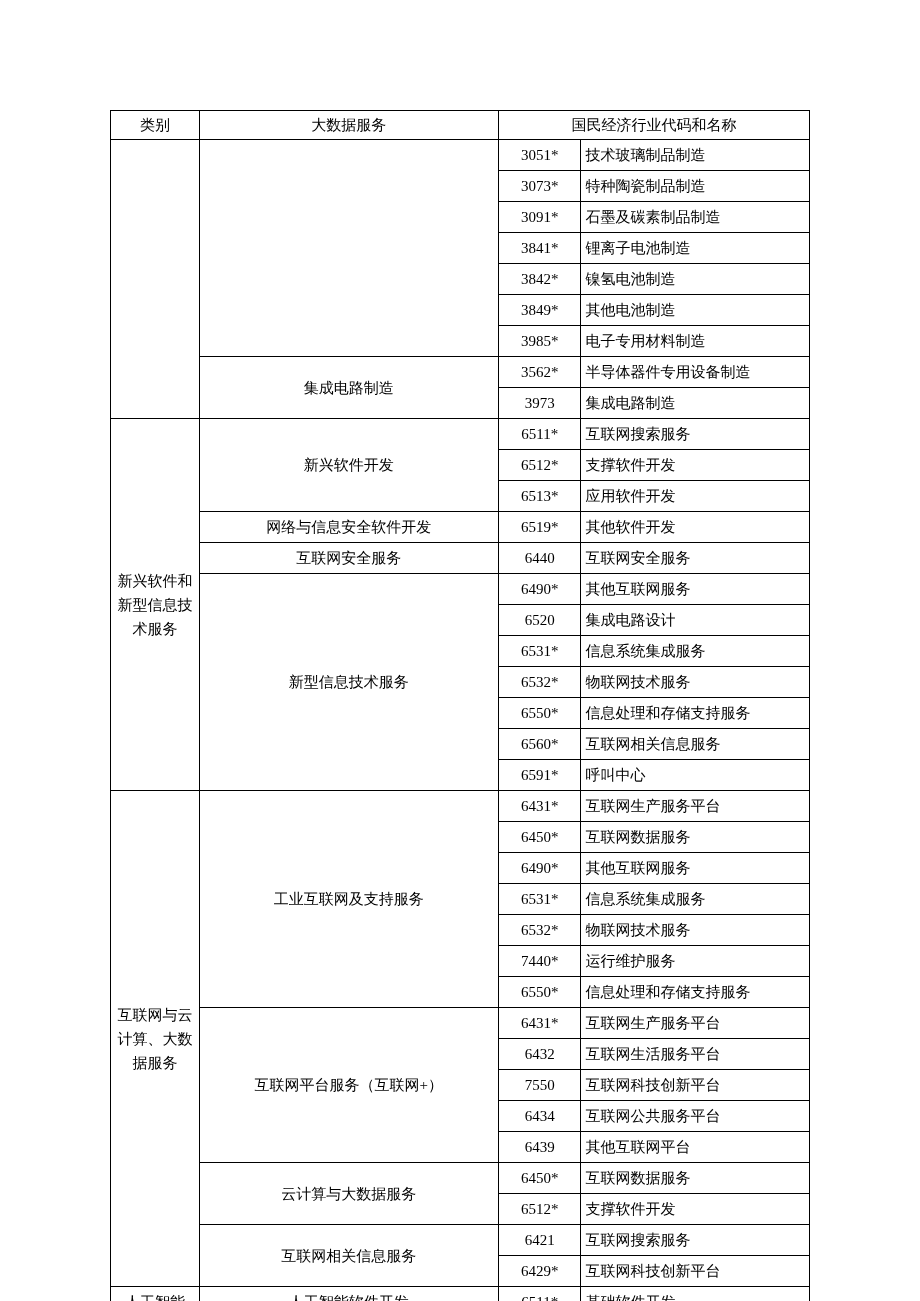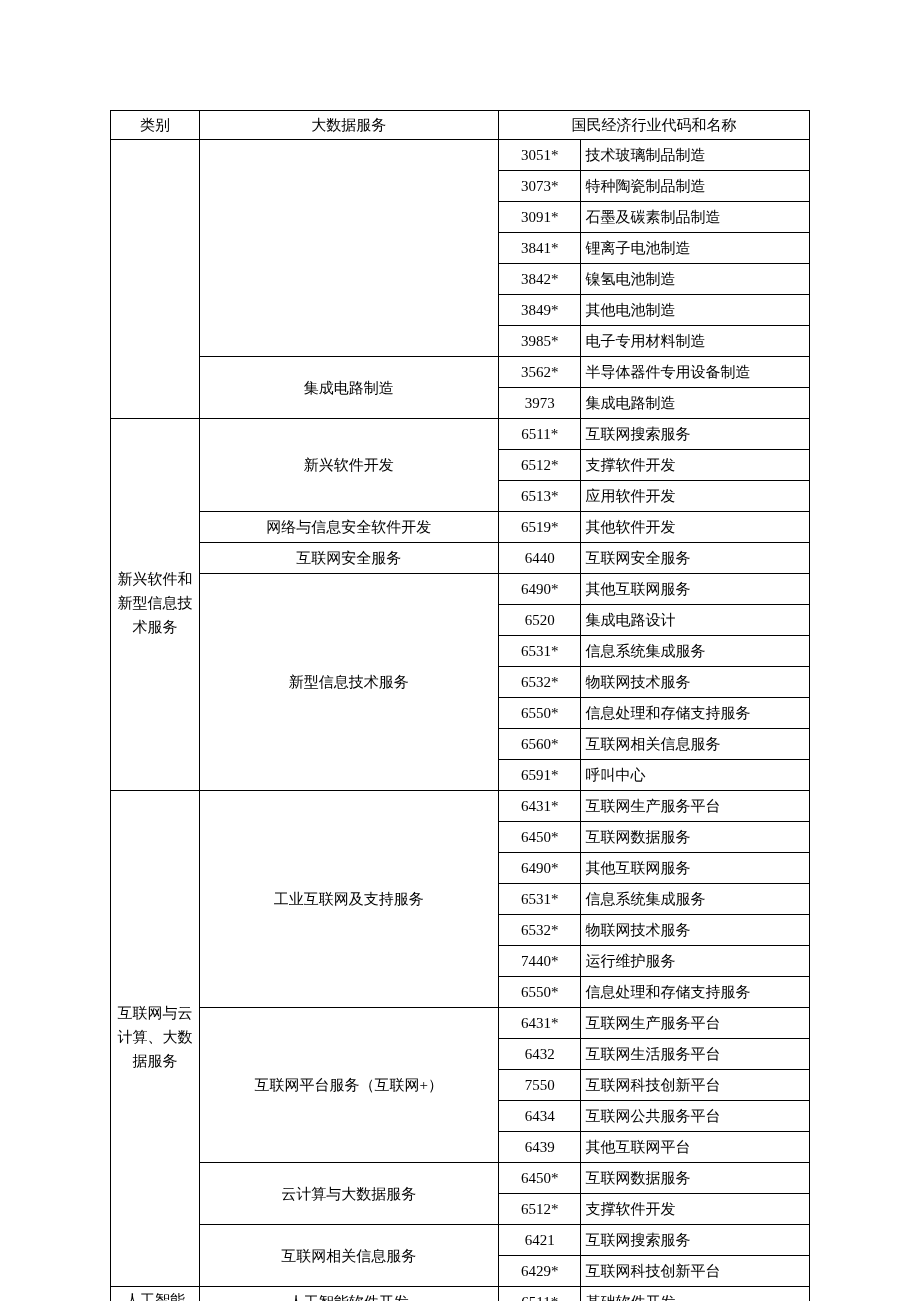--- a/index.html
+++ b/index.html
@@ -18,21 +18,21 @@
     table-layout: fixed;
   }
   td {
     border: 1px solid #000;
     padding: 3px 4px;
     vertical-align: middle;
     line-height: 1.6;
     word-break: break-all;
   }
   .hdr { text-align: center; padding: 2px 4px; }
-  .cat { text-align: center; font-family: Liberation Mono, monospace; }
+  .cat { text-align: center; }
   .sub { text-align: center; }
   .code { text-align: center; }
   .name { text-align: left; }
   col.c1 { width: 12.7%; }
   col.c2 { width: 42.8%; }
   col.c3 { width: 11.8%; }
   col.c4 { width: 32.7%; }
 </style>
 </head>
 <body>

